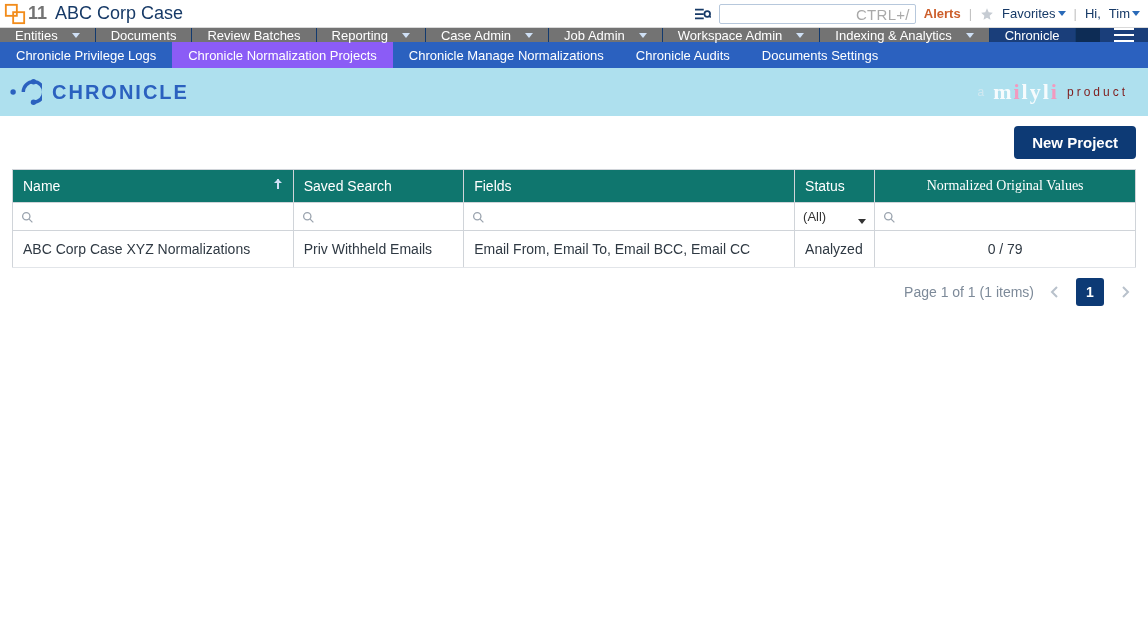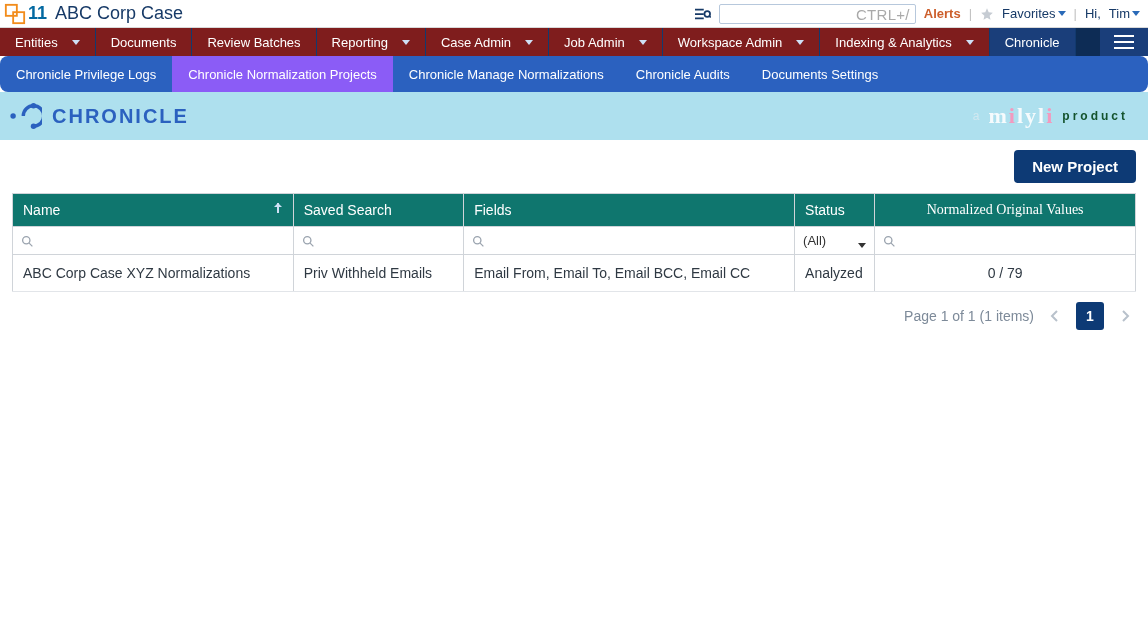--- a/index.html
+++ b/index.html
@@ -1,60 +1,60 @@
 <!DOCTYPE html>
 <html><head>
 <meta charset="utf-8">
 <style>
 * { box-sizing: border-box; margin: 0; padding: 0; }
 body { font-family: "Segoe UI", Arial, sans-serif; font-size: 14px; color: #222; width: 1148px; height: 621px; overflow: hidden; background: #fff; }
 
 
 .topbar { height: 28px; border-bottom: 1px solid #d9d9d9; display: flex; align-items: center; padding: 0 8px 0 4px; }
-.app-logo { display: flex; align-items: center; gap: 2px; color: #0369a1; font-weight: 700; font-size: 18px; margin-right: 8px; }
+.app-logo { display: flex; align-items: center; gap: 2px; color: #737373; font-weight: 700; font-size: 18px; margin-right: 8px; }
 .app-logo svg { display: block; }
 .case-title { color: #173a67; font-size: 18px; font-weight: 400; }
 .topbar-spacer { flex: 1; }
 .topbar-right { display: flex; align-items: center; gap: 8px; font-size: 13px; color: #555; }
 .search-icon-top { color: #173a67; display: inline-flex; align-items: center; }
 .search-box { position: relative; }
 .search-box input { width: 197px; height: 20px; border: 1px solid #b7c8dc; border-radius: 2px; padding: 0 42px 0 6px; font-size: 12px; }
 .search-box .shortcut { position: absolute; right: 6px; top: 50%; transform: translateY(-50%); color: #a9a9a9; font-size: 15px; letter-spacing: 0.3px; }
 .alerts-link { color: #cc5e2b; font-weight: 600; cursor: pointer; }
 .divider { color: #c2c2c2; }
 .fav-star { color: #bfc7cf; display: inline-flex; align-items: center; }
 .fav-link { color: #173a67; cursor: pointer; display: inline-flex; align-items: center; gap: 2px; }
 .hi-text { color: #173a67; }
 .hi-user { color: #173a67; cursor: pointer; display: inline-flex; align-items: center; gap: 2px; }
 .chevron-small { display: inline-block; width: 0; height: 0; border-left: 4px solid transparent; border-right: 4px solid transparent; border-top: 5px solid #2a6ab8; }
 
 
-.nav-primary { background: #7f1d1d; height: 28px; display: flex; align-items: stretch; }
+.nav-primary { background: #737373; height: 14px; display: flex; align-items: stretch; }
 .nav-item { position: relative; display: flex; align-items: center; color: #fff; padding: 0 15px; font-size: 13px; border-right: 1px solid #123a6f; cursor: pointer; white-space: nowrap; }
 .nav-item .chev { margin-left: 14px; display: inline-block; width: 0; height: 0; border-left: 4px solid transparent; border-right: 4px solid transparent; border-top: 5px solid #cfe0f5; }
 .nav-item.active { background: #1a3e7a; }
 .nav-primary .flex-spacer { flex: 1; background: #0d2c55; }
 .hamburger { width: 48px; background: #1a3e7a; display: flex; align-items: center; justify-content: center; cursor: pointer; }
 .hamburger svg { display: block; }
 
 
-.nav-secondary { background: #2b61bf; height: 36px; display: flex; align-items: stretch; border-radius: 8px; }
+.nav-secondary { background: #2b61bf; height: 26px; display: flex; align-items: stretch; }
 .subnav-item { display: flex; align-items: center; color: #fff; font-size: 13px; padding: 0 16px; cursor: pointer; white-space: nowrap; }
 .subnav-item.active { background: #8b5cf6; font-weight: 400; }
 
 
 .chronicle-banner { background: #aee0ee; height: 48px; display: flex; align-items: center; justify-content: space-between; padding: 0 20px 0 8px; }
 .chronicle-brand { display: flex; align-items: center; gap: 10px; }
 .chronicle-brand svg { display: block; }
 .chronicle-word { color: #2b61bf; font-size: 20px; font-weight: 600; letter-spacing: 2px; }
 .milyli-brand { display: flex; align-items: center; gap: 8px; color: #e6f4f8; font-size: 12px; letter-spacing: 1px; }
 .milyli-brand .a-txt { color: #d1e8f0; }
 .milyli-word { color: #f6fbfd; font-weight: 700; font-size: 22px; letter-spacing: 2px; font-family: "Comic Sans MS", "Segoe Script", cursive; }
 .milyli-word .dot { color: #f29abf; }
-.milyli-prod { color: #14532d; font-size: 12px; letter-spacing: 3px; font-weight: bold; }
+.milyli-prod { color: #7f1d1d; font-size: 12px; letter-spacing: 3px; }
 
 
 .content { padding: 10px 12px; }
 .actions-row { display: flex; justify-content: flex-end; margin-bottom: 10px; }
 .btn-primary { background: #0d3a75; color: #fff; border: none; border-radius: 4px; font-size: 15px; font-weight: 600; padding: 8px 18px; cursor: pointer; }
 
 .table { width: 100%; border: 1px solid #d0d4d9; border-collapse: collapse; }
 .table th, .table td { border-right: 1px solid #d0d4d9; text-align: left; }
 .table th { background: #0f766e; color: #fff; font-weight: 500; font-size: 14px; padding: 8px 10px; }
 .table th.center { text-align: center; font-family: Liberation Serif, serif; }

